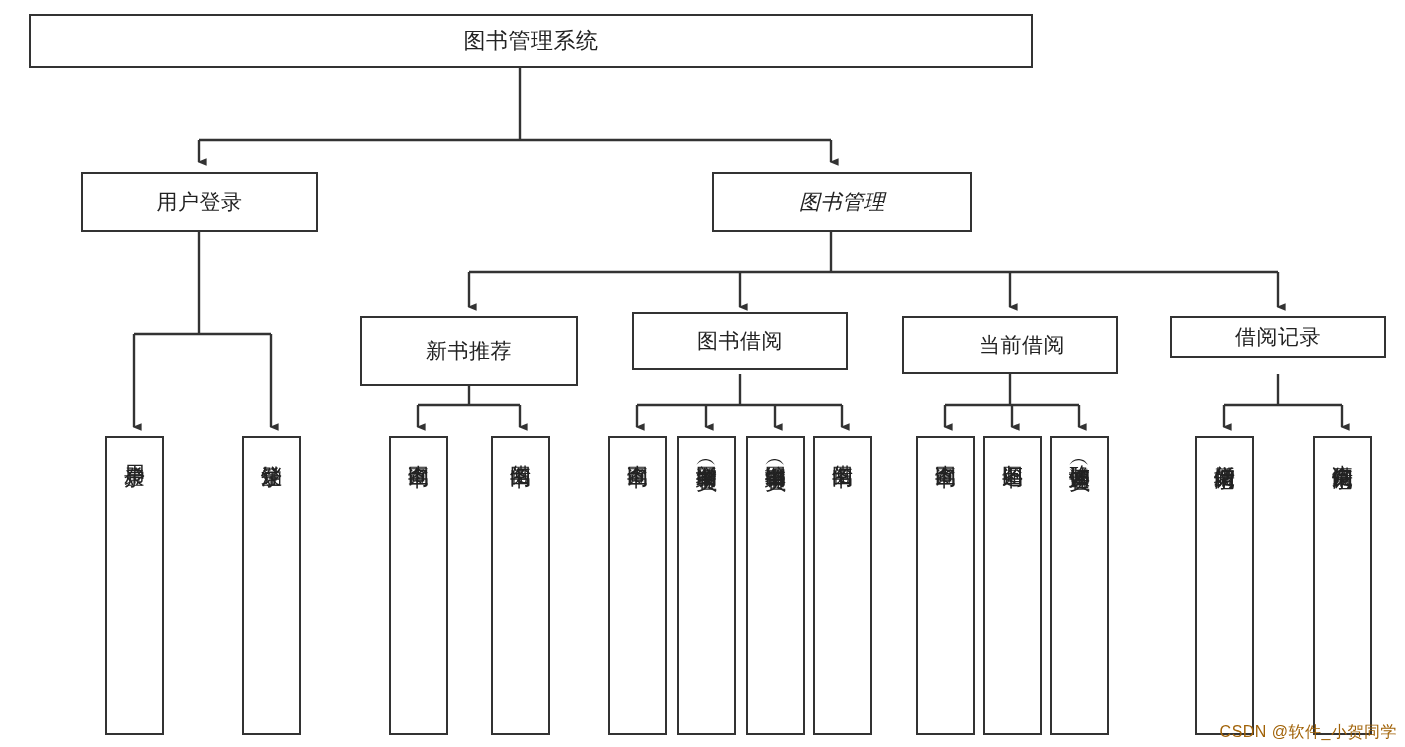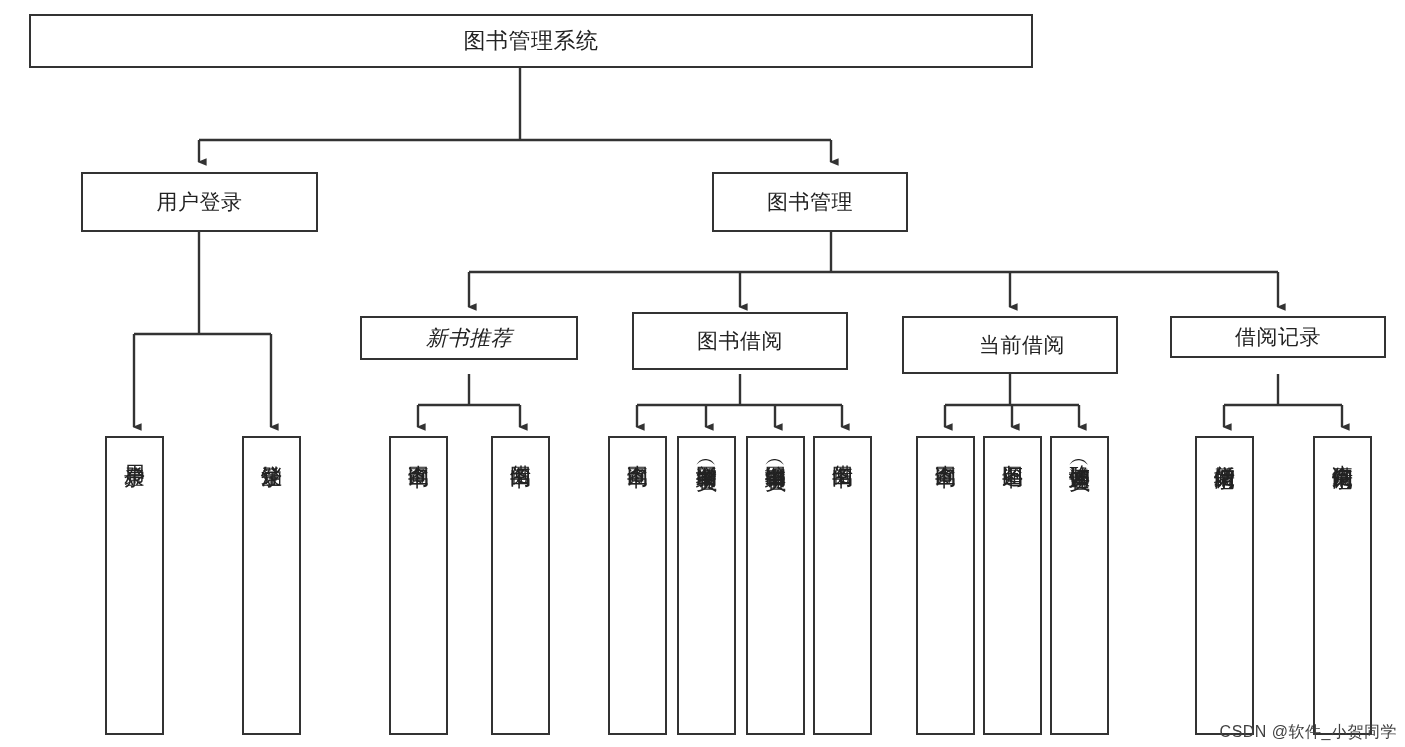--- a/index.html
+++ b/index.html
@@ -59,21 +59,21 @@
     white-space: nowrap;
   }
   .node.root .node-label {
     font-size: 22px;
   }
   #watermark {
     position: absolute;
     right: 8px;
     bottom: 4px;
     font-size: 16px;
-    color: #404040;
+    color: #a16207;
     letter-spacing: 0.5px;
     white-space: nowrap;
   }
 </style>
 </head>
 <body>
 
 <div id="diagram-root">
 
   <svg id="edges-layer" viewBox="0 0 1405 747" width="1405" height="747" xmlns="http://www.w3.org/2000/svg">
@@ -127,25 +127,25 @@
     </g>
   </svg>
 
   <div class="node horizontal root" style="left:29px; top:14px; width:1004px; height:54px;">
     <span class="node-label">图书管理系统</span>
   </div>
 
   <div class="node horizontal" style="left:81px; top:172px; width:237px; height:60px;">
     <span class="node-label">用户登录</span>
   </div>
-  <div class="node horizontal" style="left:712px; top:172px; width:196px; height:60px;">
+  <div class="node horizontal" style="left:712px; top:172px; width:260px; height:60px;font-style:italic;">
     <span class="node-label">图书管理</span>
   </div>
 
-  <div class="node horizontal" style="left:360px; top:316px; width:218px; height:44px;font-style:italic;">
+  <div class="node horizontal" style="left:360px; top:316px; width:218px; height:70px;">
     <span class="node-label">新书推荐</span>
   </div>
   <div class="node horizontal" style="left:632px; top:312px; width:216px; height:58px;">
     <span class="node-label">图书借阅</span>
   </div>
   <div class="node horizontal" style="left:902px; top:316px; width:216px; height:58px;padding-left:24px;">
     <span class="node-label">当前借阅</span>
   </div>
   <div class="node horizontal" style="left:1170px; top:316px; width:216px; height:42px;">
     <span class="node-label">借阅记录</span>

